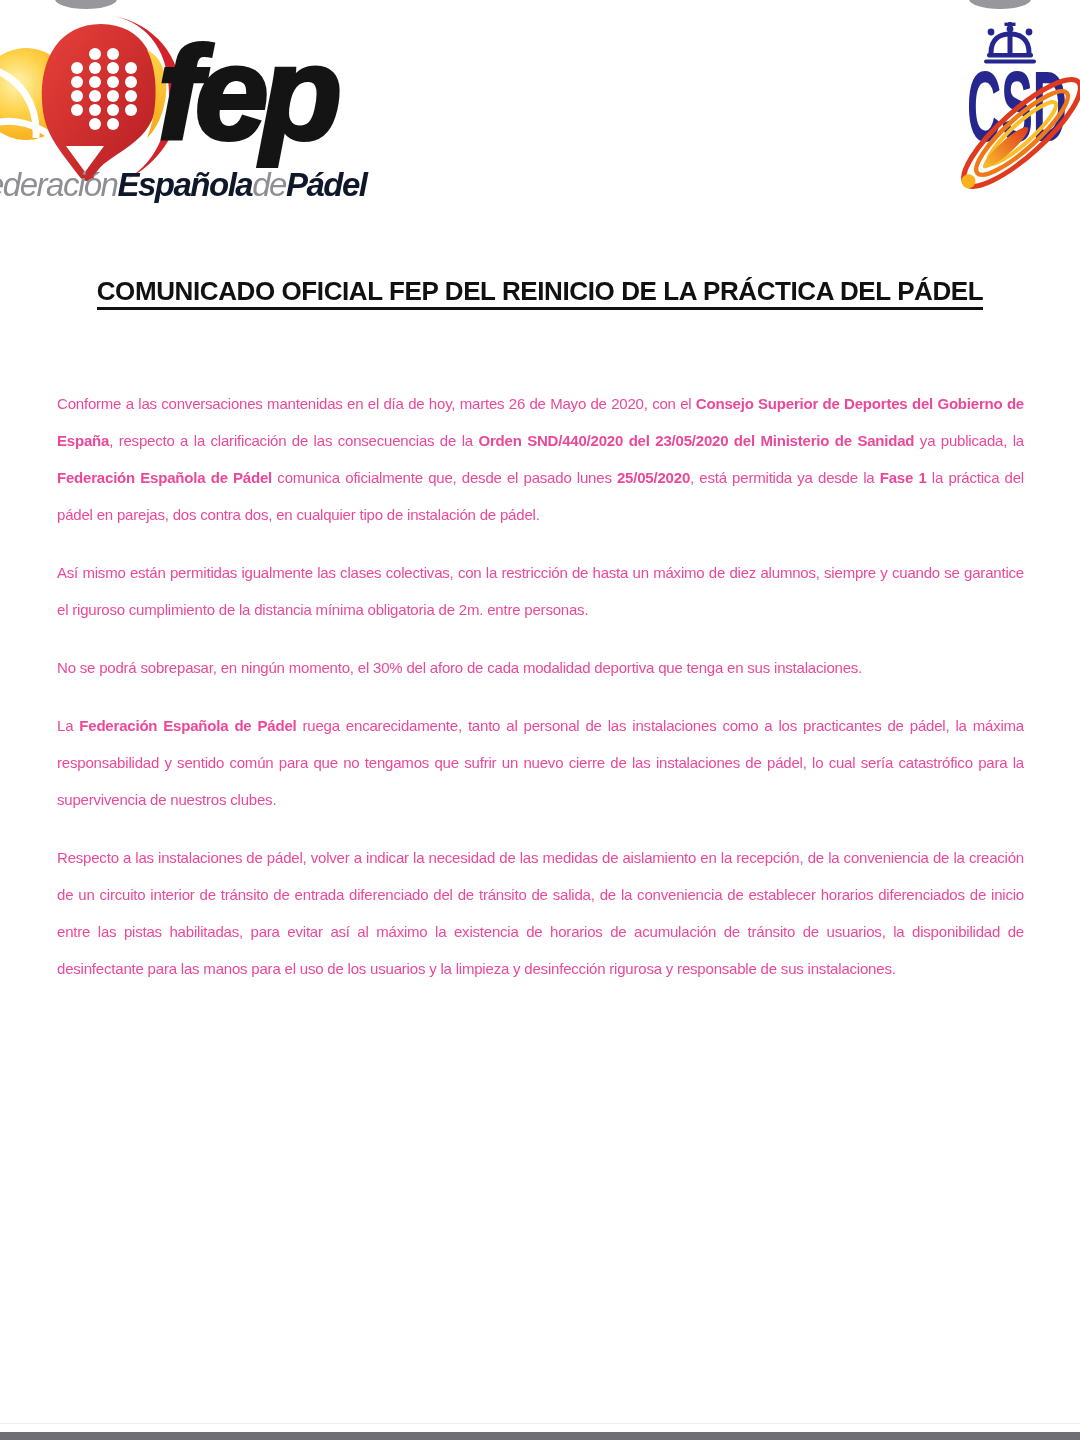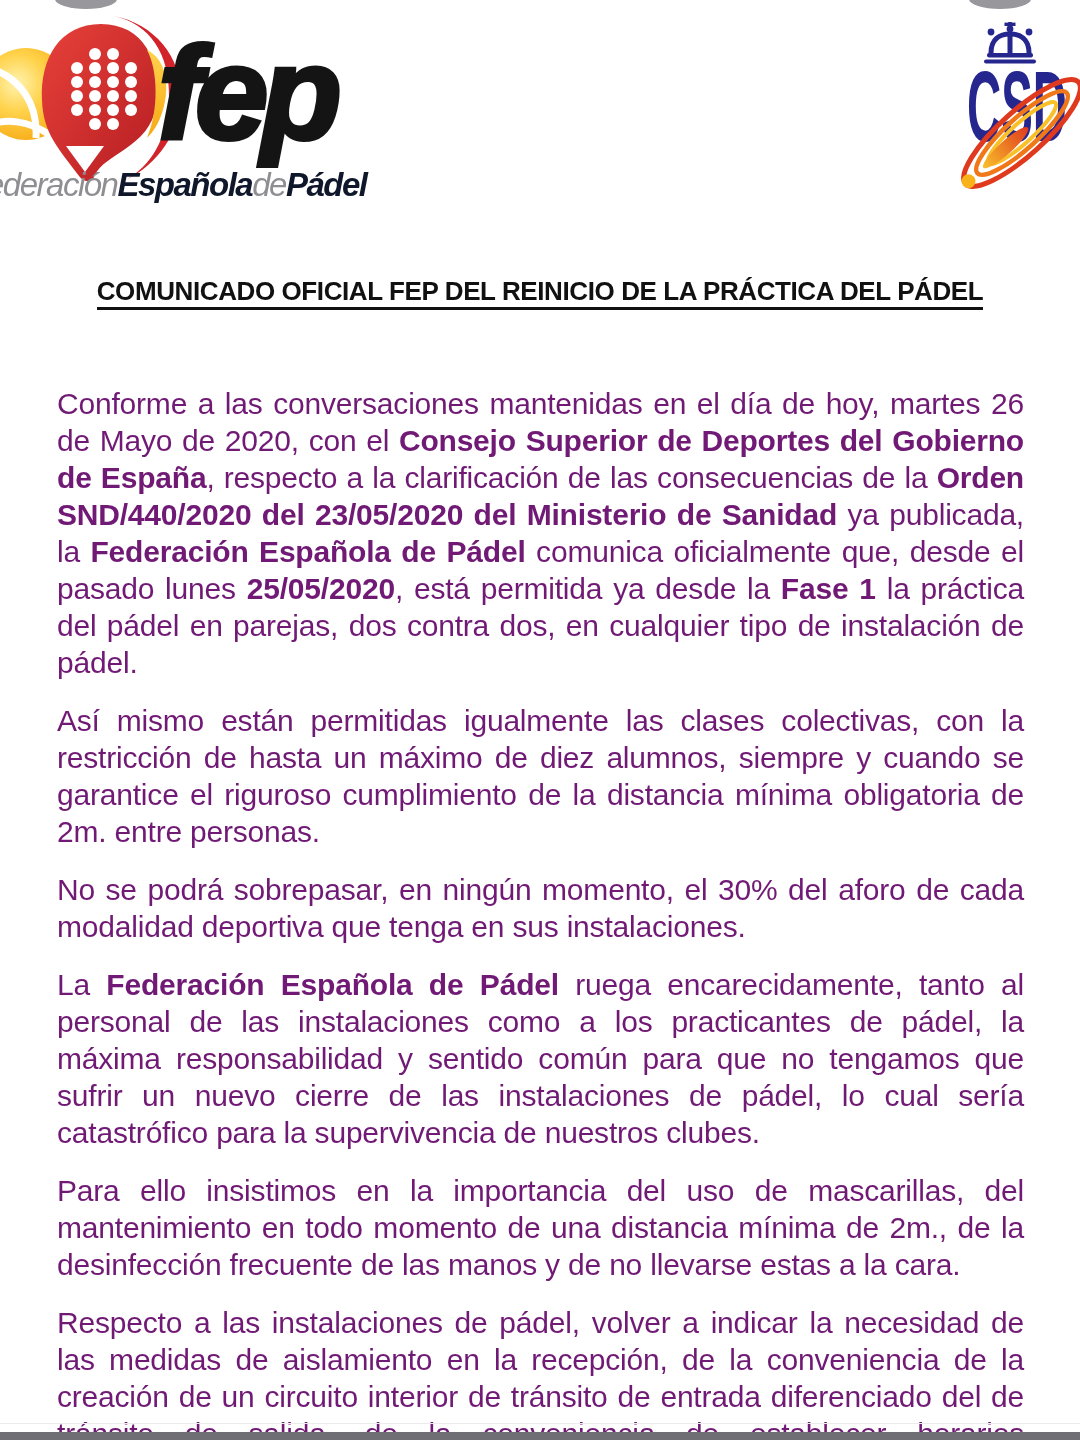--- a/index.html
+++ b/index.html
@@ -26,22 +26,22 @@
   .csd-crown{position:absolute;left:42px;top:4px;width:56px;height:44px;}
   .csd-mark{position:absolute;left:0;top:0;width:150px;height:195px;overflow:visible;}
 
   
   .doc-title{position:absolute;left:0;top:276px;width:1080px;text-align:center;}
   .doc-title span{display:inline-block;font-size:26px;font-weight:700;letter-spacing:-0.4px;
                   color:#111;border-bottom:3px solid #111;padding-bottom:0;}
 
   
   .doc-body{position:absolute;left:57px;top:385px;width:967px;}
-  .doc-body p{margin:0 0 21px 0;font-size:30px;line-height:37px;text-align:justify;
-              letter-spacing:-0.2px;color:#701a75;}
+  .doc-body p{margin:0 0 21px 0;font-size:15px;line-height:37px;text-align:justify;
+              letter-spacing:-0.2px;color:#ec4899;}
   .doc-body .b{font-weight:700;}
 
   
   .page-edge-line{position:absolute;left:0;top:1423px;width:1080px;height:1px;background:#ececec;}
   .bottom-bar{position:absolute;left:0;top:1432px;width:1080px;height:8px;background:#6e6e74;}
 </style>
 </head>
 <body>
 
 <div class="page">
@@ -140,20 +140,19 @@
 
   <div class="doc-title">
     <span>COMUNICADO OFICIAL FEP DEL REINICIO DE LA PRÁCTICA DEL PÁDEL</span>
   </div>
 
   <div class="doc-body">
       <p><span>Conforme a las conversaciones mantenidas en el día de hoy, martes 26 de Mayo de 2020, con el </span><span class="b">Consejo Superior de Deportes del Gobierno de España</span><span>, respecto a la clarificación de las consecuencias de la </span><span class="b">Orden SND/440/2020 del 23/05/2020 del Ministerio de Sanidad</span><span> ya publicada, la </span><span class="b">Federación Española de Pádel</span><span> comunica oficialmente que, desde el pasado lunes </span><span class="b">25/05/2020</span><span>, está permitida ya desde la </span><span class="b">Fase 1</span><span> la práctica del pádel en parejas, dos contra dos, en cualquier tipo de instalación de pádel.</span></p>
       <p><span>Así mismo están permitidas igualmente las clases colectivas, con la restricción de hasta un máximo de diez alumnos, siempre y cuando se garantice el riguroso cumplimiento de la distancia mínima obligatoria de 2m. entre personas.</span></p>
       <p><span>No se podrá sobrepasar, en ningún momento, el 30% del aforo de cada modalidad deportiva que tenga en sus instalaciones.</span></p>
       <p><span>La </span><span class="b">Federación Española de Pádel</span><span> ruega encarecidamente, tanto al personal de las instalaciones como a los practicantes de pádel, la máxima responsabilidad y sentido común para que no tengamos que sufrir un nuevo cierre de las instalaciones de pádel, lo cual sería catastrófico para la supervivencia de nuestros clubes.</span></p>
-      <p><span>Para ello insistimos en la importancia del uso de mascarillas, del mantenimiento en todo momento de una distancia mínima de 2m., de la desinfección frecuente de las manos y de no llevarse estas a la cara.</span></p>
       <p><span>Respecto a las instalaciones de pádel, volver a indicar la necesidad de las medidas de aislamiento en la recepción, de la conveniencia de la creación de un circuito interior de tránsito de entrada diferenciado del de tránsito de salida, de la conveniencia de establecer horarios diferenciados de inicio entre las pistas habilitadas, para evitar así al máximo la existencia de horarios de acumulación de tránsito de usuarios, la disponibilidad de desinfectante para las manos para el uso de los usuarios y la limpieza y desinfección rigurosa y responsable de sus instalaciones.</span></p>
     </div>
 
   <div class="page-edge-line"></div>
   <div class="bottom-bar"></div>
 
 </div>
 
 </body></html>

